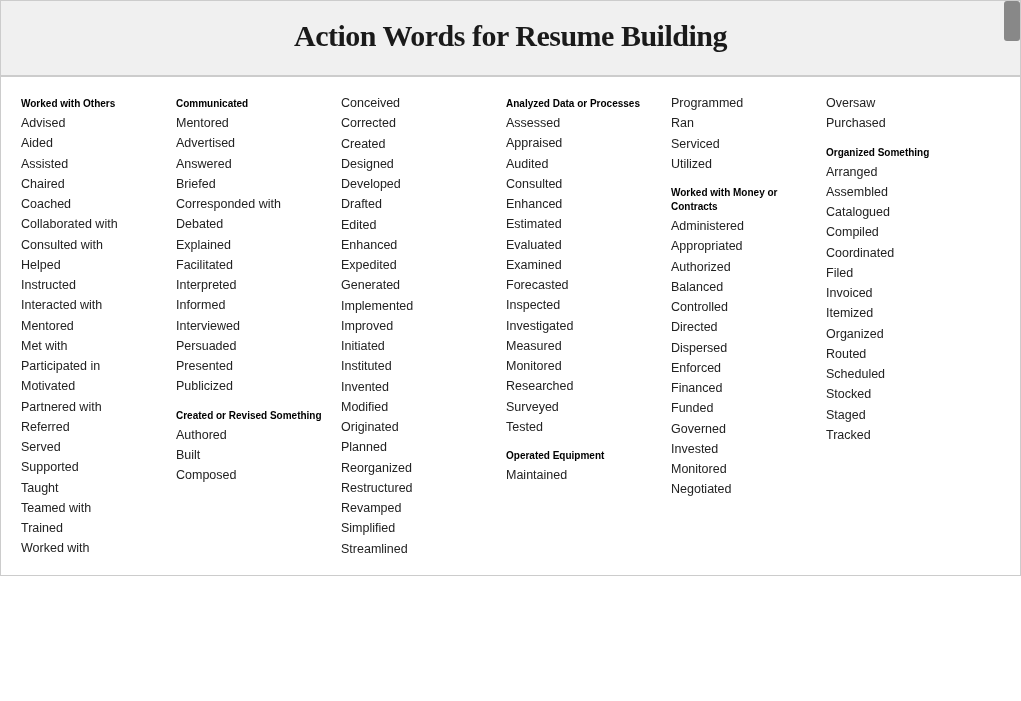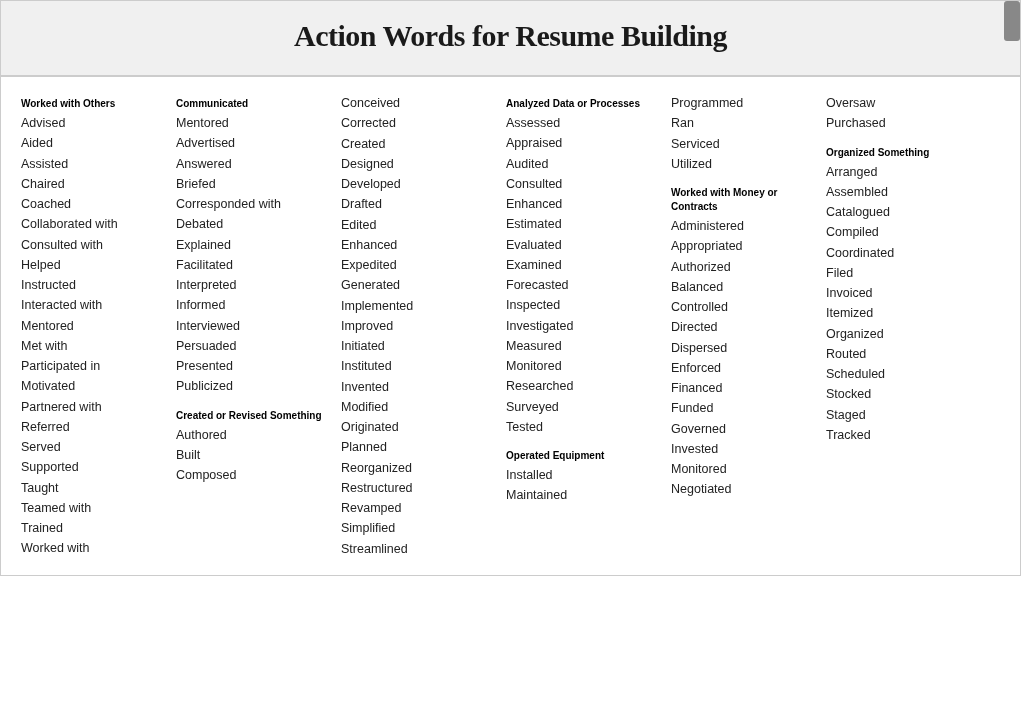--- a/index.html
+++ b/index.html
@@ -165,21 +165,20 @@
         <span class="word-item">Forecasted</span>
         <span class="word-item">Inspected</span>
         <span class="word-item">Investigated</span>
         <span class="word-item">Measured</span>
         <span class="word-item">Monitored</span>
         <span class="word-item">Researched</span>
         <span class="word-item">Surveyed</span>
         <span class="word-item">Tested</span>
         <span class="spacer"></span>
         <div class="section-header">Operated Equipment</div>
-        <span class="word-item">Installed</span>
         <span class="word-item">Maintained</span>
       </div>
       <div class="column">
         <span class="word-item">Programmed</span>
         <span class="word-item">Ran</span>
         <span class="word-item">Serviced</span>
         <span class="word-item">Utilized</span>
         <span class="spacer"></span>
         <div class="section-header">Worked with Money or Contracts</div>
         <span class="word-item">Administered</span>

